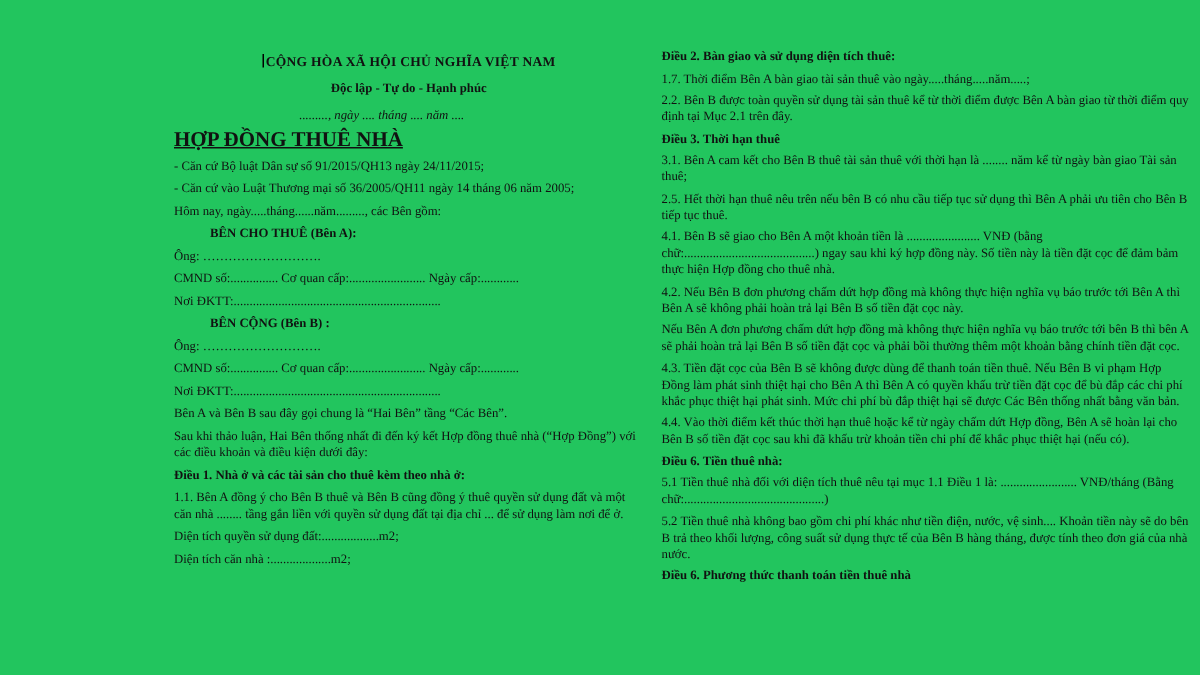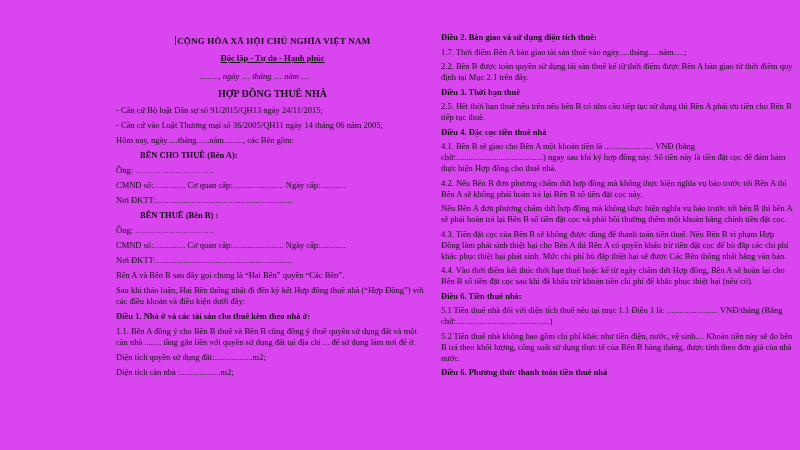--- a/index.html
+++ b/index.html
@@ -1,35 +1,35 @@
 <!DOCTYPE html>
 <html lang="vi"><head>
 <meta charset="utf-8">
 <style>
   html, body { margin: 0; padding: 0; background: #ffffff; }
   .page {
     position: relative;
     width: 800px;
     height: 450px;
-    background: #d946ef;
+    background: #22c55e;
     overflow: hidden;
     font-family: "Liberation Serif", "DejaVu Serif", serif;
     color: #111111;
   }
   .col { position: absolute; font-size: 8.5px; line-height: 11px; }
   .col-left  { left: 116px; top: 36px; width: 313px; }
   .col-right { left: 441px; top: 31px; width: 352px; }
 
   .para { margin: 0 0 4px 0; }
   .col-right .para { margin-bottom: 3.5px; }
 
   .s-national-title { text-align: center; font-weight: bold; font-size: 9px; letter-spacing: 0.2px; margin-bottom: 6px; }
-  .s-motto { text-align: center; font-weight: bold; text-decoration: underline; margin-bottom: 7px; }
+  .s-motto { text-align: center; font-weight: bold; margin-bottom: 7px; }
   .s-date-line { text-align: center; font-style: italic; padding-right: 36px; margin-bottom: 6px; }
-  .s-doc-title { text-align: center; font-weight: bold; font-size: 10px; margin-bottom: 6px; }
+  .s-doc-title { font-weight: bold; font-size: 14px; margin-bottom: 6px; text-decoration: underline; }
   .s-recital { }
   .s-party-heading { font-weight: bold; padding-left: 24px; }
   .s-article-heading { font-weight: bold; margin-top: 1px; }
   .s-body {}
 
   .caret {
     display: inline-block;
     width: 1.5px;
     height: 9px;
     background: #000000;
@@ -46,38 +46,38 @@
       <p class="para s-motto">Độc lập - Tự do - Hạnh phúc</p>
       <p class="para s-date-line">........., ngày .... tháng .... năm ....</p>
       <p class="para s-doc-title">HỢP ĐỒNG THUÊ NHÀ</p>
       <p class="para s-recital">- Căn cứ Bộ luật Dân sự số 91/2015/QH13 ngày 24/11/2015;</p>
       <p class="para s-recital">- Căn cứ vào Luật Thương mại số 36/2005/QH11 ngày 14 tháng 06 năm 2005;</p>
       <p class="para s-body">Hôm nay, ngày.....tháng......năm........., các Bên gồm:</p>
       <p class="para s-party-heading">BÊN CHO THUÊ (Bên A):</p>
       <p class="para s-body">Ông: ……………………….</p>
       <p class="para s-body">CMND số:............... Cơ quan cấp:........................ Ngày cấp:............</p>
       <p class="para s-body">Nơi ĐKTT:.................................................................</p>
-      <p class="para s-party-heading">BÊN THUÊ (Bên B) :</p>
+      <p class="para s-party-heading">BÊN CỘNG (Bên B) :</p>
       <p class="para s-body">Ông: ……………………….</p>
       <p class="para s-body">CMND số:............... Cơ quan cấp:........................ Ngày cấp:............</p>
       <p class="para s-body">Nơi ĐKTT:.................................................................</p>
-      <p class="para s-body">Bên A và Bên B sau đây gọi chung là “Hai Bên” quyền “Các Bên”.</p>
+      <p class="para s-body">Bên A và Bên B sau đây gọi chung là “Hai Bên” tầng “Các Bên”.</p>
       <p class="para s-body">Sau khi thảo luận, Hai Bên thống nhất đi đến ký kết Hợp đồng thuê nhà (“Hợp Đồng”) với các điều khoản và điều kiện dưới đây:</p>
       <p class="para s-article-heading">Điều 1. Nhà ở và các tài sản cho thuê kèm theo nhà ở:</p>
       <p class="para s-body">1.1. Bên A đồng ý cho Bên B thuê và Bên B cũng đồng ý thuê quyền sử dụng đất và một căn nhà ........ tầng gắn liền với quyền sử dụng đất tại địa chỉ ... để sử dụng làm nơi để ở.</p>
       <p class="para s-body">Diện tích quyền sử dụng đất:..................m2;</p>
       <p class="para s-body">Diện tích căn nhà :...................m2;</p>
     </div>
   <div class="col col-right">
       <p class="para s-article-heading">Điều 2. Bàn giao và sử dụng diện tích thuê:</p>
       <p class="para s-body">1.7. Thời điểm Bên A bàn giao tài sản thuê vào ngày.....tháng.....năm.....;</p>
       <p class="para s-body">2.2. Bên B được toàn quyền sử dụng tài sản thuê kể từ thời điểm được Bên A bàn giao từ thời điểm quy định tại Mục 2.1 trên đây.</p>
       <p class="para s-article-heading">Điều 3. Thời hạn thuê</p>
+      <p class="para s-body">3.1. Bên A cam kết cho Bên B thuê tài sản thuê với thời hạn là ........ năm kể từ ngày bàn giao Tài sản thuê;</p>
       <p class="para s-body">2.5. Hết thời hạn thuê nêu trên nếu bên B có nhu cầu tiếp tục sử dụng thì Bên A phải ưu tiên cho Bên B tiếp tục thuê.</p>
-      <p class="para s-article-heading">Điều 4. Đặc cọc tiền thuê nhà</p>
       <p class="para s-body">4.1. Bên B sẽ giao cho Bên A một khoản tiền là ....................... VNĐ (bằng chữ:.........................................) ngay sau khi ký hợp đồng này. Số tiền này là tiền đặt cọc để đảm bảm thực hiện Hợp đồng cho thuê nhà.</p>
       <p class="para s-body">4.2. Nếu Bên B đơn phương chấm dứt hợp đồng mà không thực hiện nghĩa vụ báo trước tới Bên A thì Bên A sẽ không phải hoàn trả lại Bên B số tiền đặt cọc này.</p>
       <p class="para s-body">Nếu Bên A đơn phương chấm dứt hợp đồng mà không thực hiện nghĩa vụ báo trước tới bên B thì bên A sẽ phải hoàn trả lại Bên B số tiền đặt cọc và phải bồi thường thêm một khoản bằng chính tiền đặt cọc.</p>
       <p class="para s-body">4.3. Tiền đặt cọc của Bên B sẽ không được dùng để thanh toán tiền thuê. Nếu Bên B vi phạm Hợp Đồng làm phát sinh thiệt hại cho Bên A thì Bên A có quyền khấu trừ tiền đặt cọc để bù đắp các chi phí khắc phục thiệt hại phát sinh. Mức chi phí bù đắp thiệt hại sẽ được Các Bên thống nhất bằng văn bản.</p>
       <p class="para s-body">4.4. Vào thời điểm kết thúc thời hạn thuê hoặc kể từ ngày chấm dứt Hợp đồng, Bên A sẽ hoàn lại cho Bên B số tiền đặt cọc sau khi đã khấu trừ khoản tiền chi phí để khắc phục thiệt hại (nếu có).</p>
       <p class="para s-article-heading">Điều 6. Tiền thuê nhà:</p>
       <p class="para s-body">5.1 Tiền thuê nhà đối với diện tích thuê nêu tại mục 1.1 Điều 1 là: ........................ VNĐ/tháng (Bằng chữ:............................................)</p>
       <p class="para s-body">5.2 Tiền thuê nhà không bao gồm chi phí khác như tiền điện, nước, vệ sinh.... Khoản tiền này sẽ do bên B trả theo khối lượng, công suất sử dụng thực tế của Bên B hàng tháng, được tính theo đơn giá của nhà nước.</p>
       <p class="para s-article-heading">Điều 6. Phương thức thanh toán tiền thuê nhà</p>
     </div>

